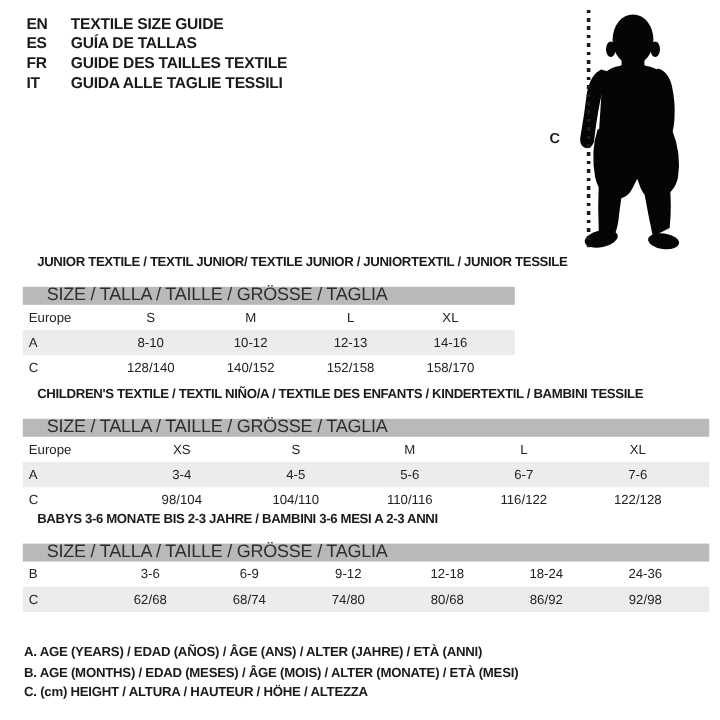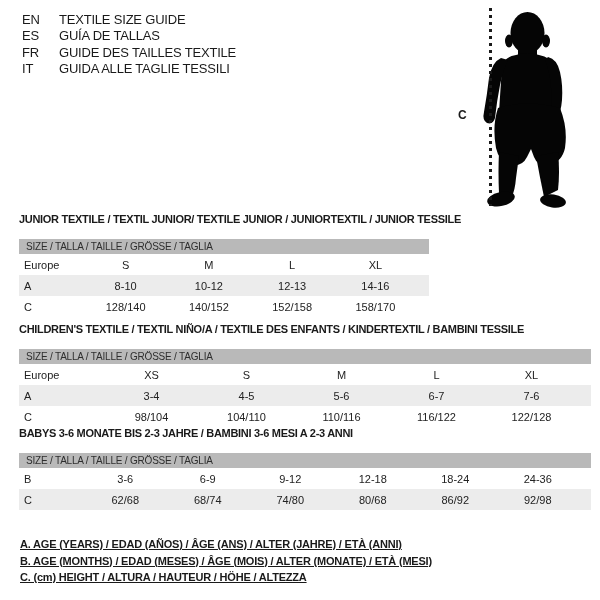--- a/index.html
+++ b/index.html
@@ -10,51 +10,51 @@
     --silhouette-black:#050505;
   }
   html,body{margin:0;padding:0;}
   .page{
     position:relative;width:600px;height:600px;overflow:hidden;
     background:var(--background);color:var(--text);
     font-family:"Liberation Sans","DejaVu Sans",sans-serif;
   }
   
   .lang-block{position:absolute;left:22px;top:12px;}
-  .lang-row{display:flex;font-weight:normal;font-size:13px;line-height:16.4px;letter-spacing:-0.2px;}
+  .lang-row{display:flex;font-weight:bold;font-size:13px;line-height:16.4px;letter-spacing:-0.2px;}
   .lang-code{width:37px;flex:0 0 37px;}
   
   .figure{position:absolute;left:440px;top:0;width:160px;height:220px;}
   .height-line{
     position:absolute;left:49px;top:8px;width:3px;height:198px;
     background:repeating-linear-gradient(to bottom,var(--text) 0 3px,transparent 3px 7px);
   }
   .fig-label{position:absolute;left:18px;top:108px;font-weight:bold;font-size:12px;}
   .baby-svg{position:absolute;left:0;top:0;}
   
   .section{position:absolute;left:19px;}
   .sec-0{top:212px;width:410px;}
   .sec-1{top:322px;width:572px;}
   .sec-2{top:426px;width:572px;}
-  .sec-title{font-weight:bold;font-size:11px;line-height:15px;letter-spacing:-0.3px;white-space:nowrap;}
+  .sec-title{font-weight:bold;font-size:11px;line-height:15px;letter-spacing:-0.3px;white-space:nowrap;margin-left:12px;}
   .size-bar{
     margin-top:12px;height:15px;background:var(--size-bar-gray);
-    display:flex;align-items:center;padding-left:7px;box-sizing:border-box;
-    font-size:10px;color:#2e2e2e;letter-spacing:-0.2px;
+    display:flex;align-items:flex-end;padding-left:20px;box-sizing:border-box;
+    font-size:15px;color:#2e2e2e;letter-spacing:-0.2px;
   }
   .trow{display:flex;align-items:center;height:21px;font-size:11px;color:#222;padding-right:12px;box-sizing:border-box;justify-content:flex-end;}
   .trow.shaded{background:var(--shaded-row-gray);}
   .row-label{padding-left:5px;flex:0 0 auto;}
   .sec-0 .row-label{width:60px;}
   .sec-1 .row-label{width:80px;}
   .sec-2 .row-label{width:60px;}
   .cell{flex:1 1 0;text-align:center;white-space:nowrap;}
   
   .footnotes{position:absolute;left:20px;top:536px;}
-  .footnote{font-weight:bold;font-size:11px;line-height:16.5px;letter-spacing:-0.2px;white-space:nowrap;text-decoration:underline;}
+  .footnote{font-weight:bold;font-size:11px;line-height:16.5px;letter-spacing:-0.2px;white-space:nowrap;}
 </style>
 </head>
 <body>
 
 <div class="page">
 
   <div class="lang-block">
       <div class="lang-row">
         <span class="lang-code">EN</span>
         <span class="lang-title">TEXTILE SIZE GUIDE</span>

